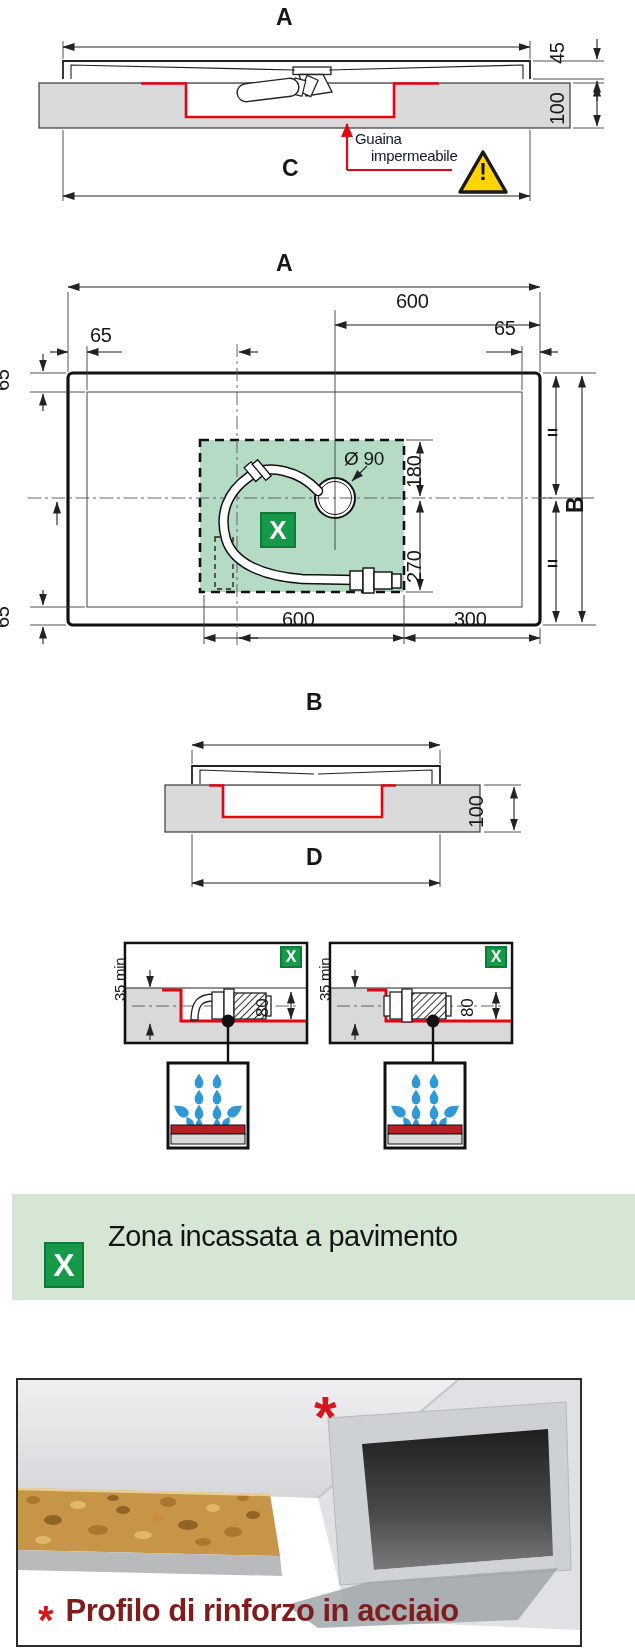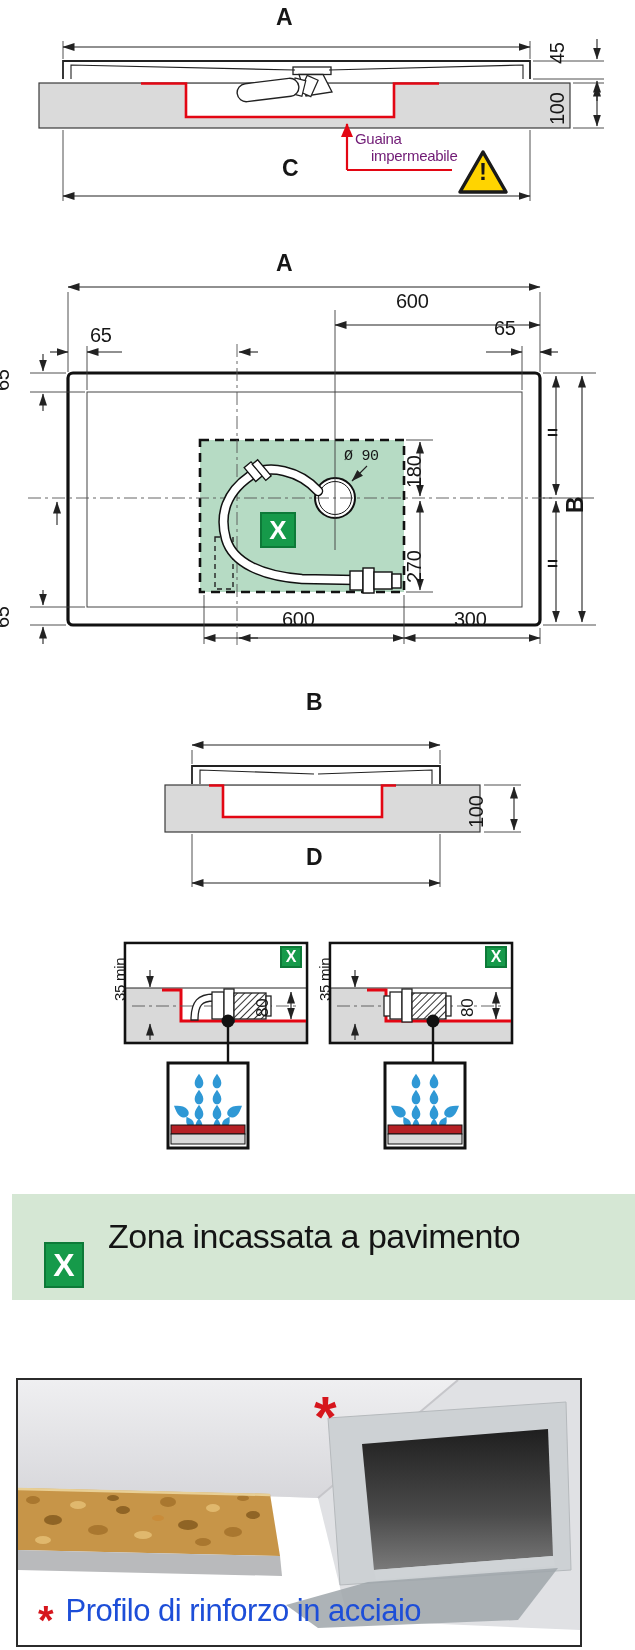--- a/index.html
+++ b/index.html
@@ -2,37 +2,37 @@
 <html><head>
 <meta charset="utf-8">
 <style>
   html,body{margin:0;padding:0;background:#fff;}
   #sheet{position:relative;width:635px;height:1650px;background:#fff;overflow:hidden;
          font-family:"Liberation Sans",sans-serif;color:#161616;}
   .layer{position:absolute;left:0;}
   .hlab{position:absolute;white-space:nowrap;color:#161616;letter-spacing:-0.3px;line-height:1;}
   .vlab{position:absolute;white-space:nowrap;color:#161616;letter-spacing:-0.3px;line-height:1;
         transform:rotate(-90deg);transform-origin:left bottom;}
-  .s15{font-size:15px;} .s17{font-size:17px;} .s19{font-size:15px;font-family:Liberation Mono, monospace;} .s20{font-size:20px;}
+  .s15{font-size:15px;} .s17{font-size:17px;} .s19{font-size:19px;} .s20{font-size:20px;}
   .b19{font-size:19px;font-weight:bold;} .b23{font-size:23px;font-weight:bold;}
-  .red-t{color:#701a75;}
+  .red-t{color:#0f172a;}
   .xsq{position:absolute;background:#169a4a;border:2px solid #0d7a38;color:#fff;
        display:flex;align-items:center;justify-content:center;font-weight:bold;box-sizing:border-box;}
   .dim{stroke:#222;stroke-width:1.1;fill:none;}
   .ext{stroke:#3c3c3c;stroke-width:0.9;fill:none;}
   .thick{stroke:#111;stroke-width:3.2;fill:none;}
   .prof{stroke:#222;fill:none;}
   .cl{stroke:#555;stroke-width:0.9;stroke-dasharray:13 4 3 4;fill:none;}
   .redl{stroke:#e30613;fill:none;}
   #banner{position:absolute;left:12px;top:1194px;width:623px;height:106px;background:#d5e7d4;}
-  #banner .txt{position:absolute;left:96px;top:24px;font-size:34px;line-height:37px;color:#141414;letter-spacing:-0.5px;}
+  #banner .txt{position:absolute;left:96px;top:24px;font-size:29px;line-height:37px;color:#141414;letter-spacing:-0.5px;}
   #photoframe{position:absolute;left:16px;top:1378px;width:562px;height:265px;border:2px solid #2b2b2b;background:#fff;}
   #caption{position:absolute;left:38px;top:1592px;display:flex;align-items:flex-start;gap:12px;}
   #caption .ast{color:#d6161d;font-size:40px;font-weight:bold;line-height:1;margin-top:8px;}
-  #caption .cap{font-size:31px;color:#1d4ed8;letter-spacing:-0.5px;line-height:1.2;}
+  #caption .cap{font-size:31px;color:#7f1d1d;letter-spacing:-0.5px;line-height:1.2;font-weight:bold;}
   #photo-ast{position:absolute;left:314px;top:1388px;font-size:58px;font-weight:bold;color:#d6161d;line-height:1;}
 </style>
 </head>
 <body>
 
 <div id="sheet">
 
   <svg class="layer" style="top:0px" width="635" height="220" viewBox="0 0 635 220">
     <defs>
       <marker id="m1e" markerWidth="13" markerHeight="10" refX="11.5" refY="5" orient="auto" markerUnits="userSpaceOnUse">

